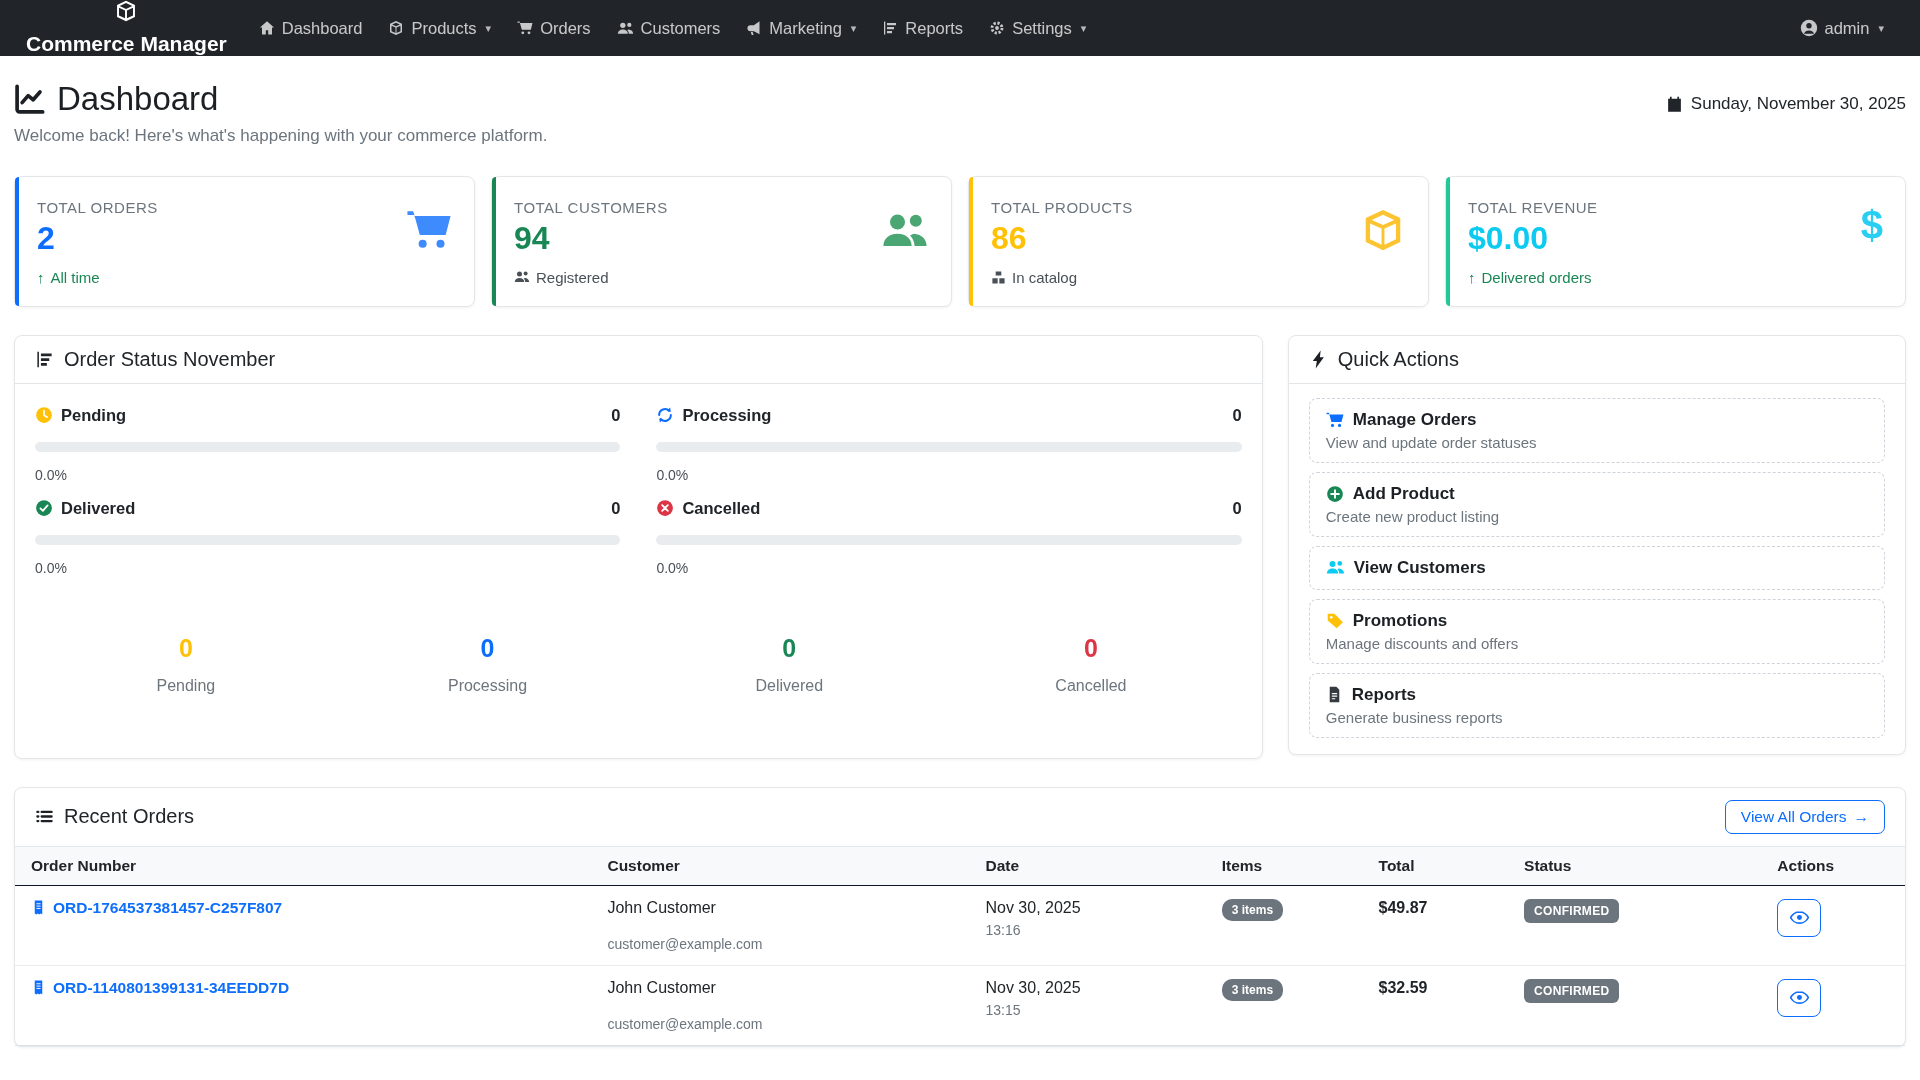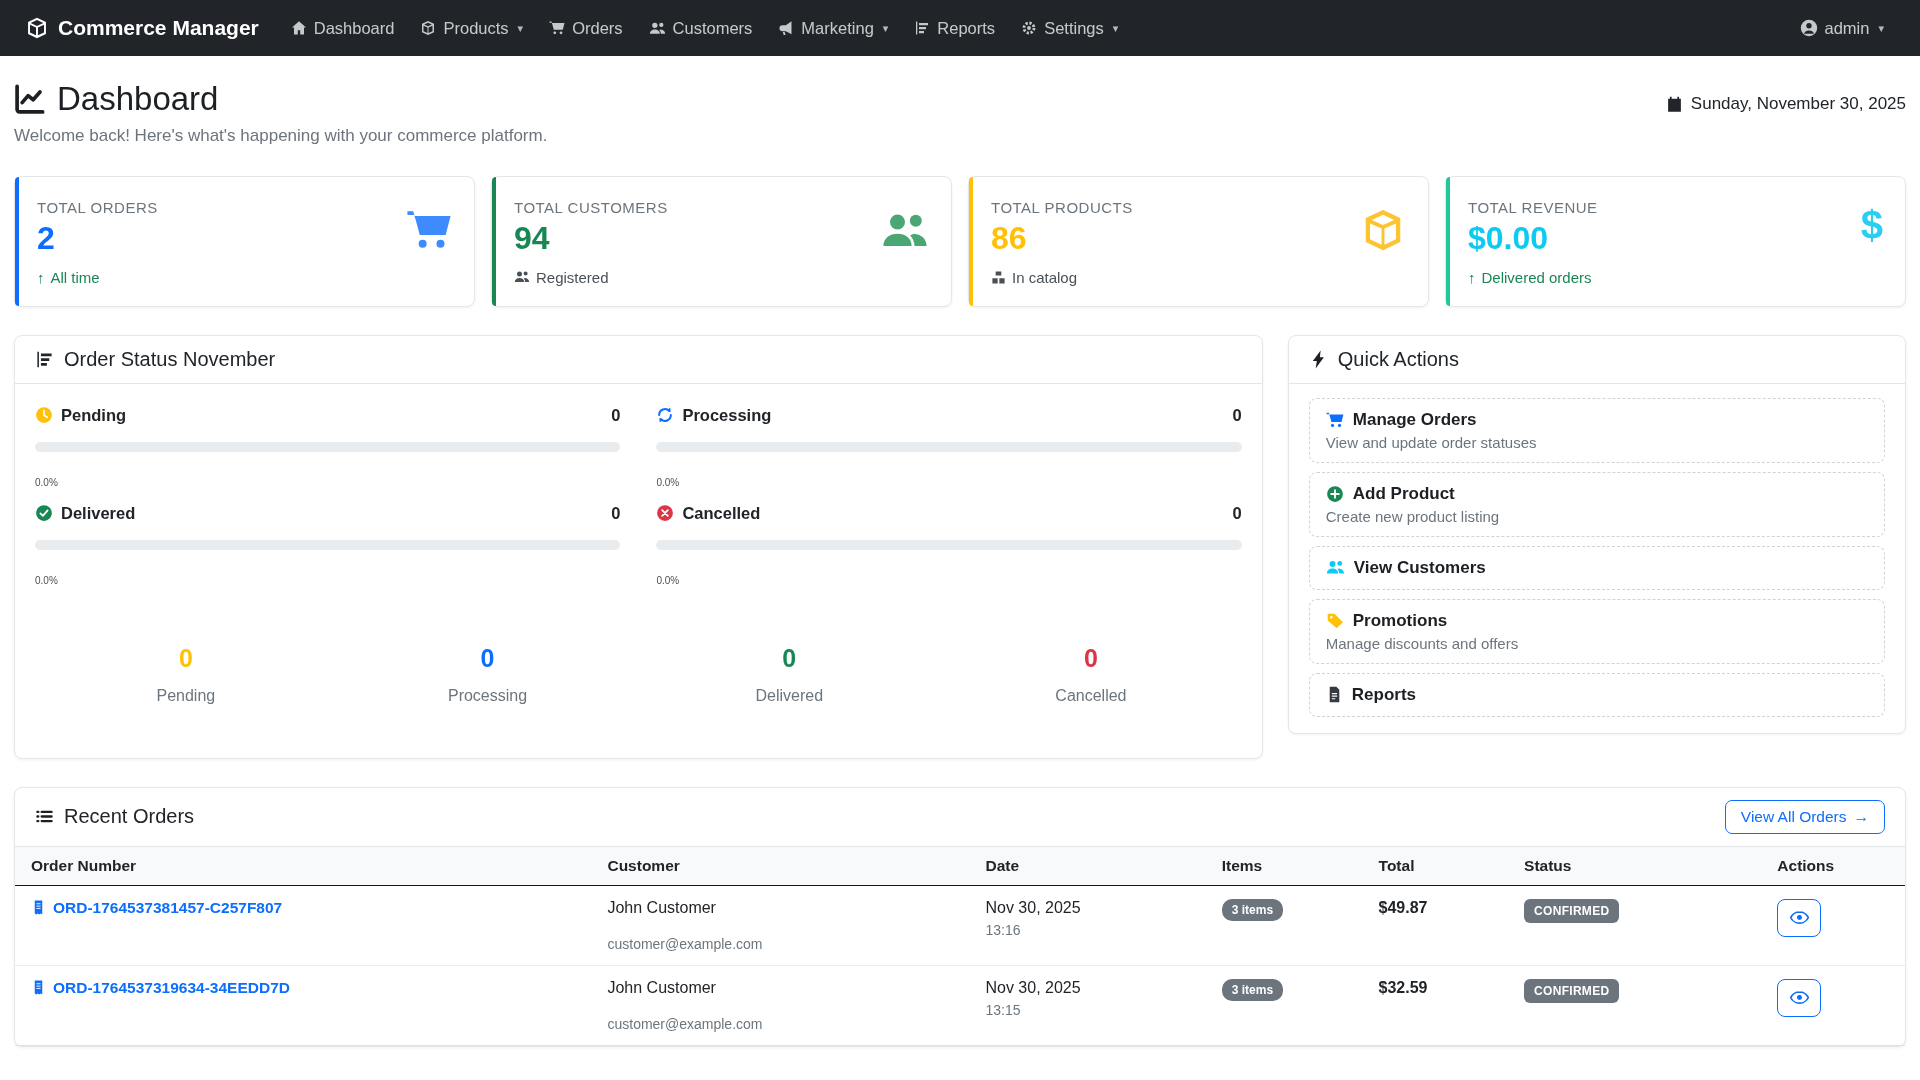--- a/index.html
+++ b/index.html
@@ -15,21 +15,21 @@
 
   
   .navbar {
     height: 56px; background: #212529; color: rgba(255,255,255,.75);
     display: flex; align-items: center; justify-content: space-between;
     padding: 0 26px;
   }
   .nav-left { display: flex; align-items: center; gap: 6px; }
   .brand {
     display: flex; align-items: center; gap: 10px;
-    color: #ffffff; font-size: 21px; font-weight: 700; margin-right: 16px; cursor: pointer;
+    color: #ffffff; font-size: 21px; font-weight: 700; margin-right: 16px; cursor: pointer; flex-direction: column;
   }
   .nav-item {
     display: flex; align-items: center; gap: 7px;
     padding: 8px 10px; font-size: 16.5px; color: rgba(255,255,255,.75); cursor: pointer;
     white-space: nowrap;
   }
   .caret { font-size: 11px; margin-left: 2px; opacity: .9; }
 
   
   .container { padding: 24px 14px 0 14px; }
@@ -76,21 +76,21 @@
   
   .status-card { min-height: 424px; }
   .status-body { padding: 22px 20px 20px 20px; }
   .status-grid { display: grid; grid-template-columns: 1fr 1fr; column-gap: 36px; }
   .status-cell { margin-bottom: 16px; }
   .status-top { display: flex; justify-content: space-between; align-items: center; }
   .status-name { display: flex; align-items: center; gap: 8px; font-size: 16.5px; font-weight: 600; color: #212529; }
   .status-count { font-size: 16.5px; font-weight: 700; }
   .progress { height: 10px; background: #e9ecef; border-radius: 6px; margin-top: 17px; overflow: hidden; }
   .progress-fill { height: 100%; width: 0%; }
-  .status-percent { margin-top: 25px; font-size: 10px; color: #495057; }
+  .status-percent { margin-top: 15px; font-size: 14px; color: #495057; }
 
   .summary-row { display: grid; grid-template-columns: repeat(4, 1fr); margin-top: 42px; text-align: center; }
   .summary-value { font-size: 25px; font-weight: 700; }
   .summary-label { margin-top: 14px; font-size: 16px; color: #6c757d; }
 
   
   .qa-body { padding: 14px 20px 16px 20px; }
   .qa-item {
     border: 1px dashed #ced4da; border-radius: 8px;
     padding: 11px 16px; margin-bottom: 9px; cursor: pointer; background: #fff;
@@ -529,20 +529,21 @@
         <div class="qa-item">
           <div class="qa-title">
             <span class="icon qa-file">
               <svg width="17" height="17" viewBox="0 0 16 16" fill="currentColor">
                   <path d="M3.5.8h6.3l2.7 2.7v11.7H3.5V.8z"></path>
                   <path d="M5.5 7.2h5M5.5 9.6h5M5.5 12h3.2" stroke="#fff" stroke-width="1.1"></path>
                 </svg>
             </span>
             <span>Reports</span>
           </div>
+          <div class="qa-sub">Generate business reports</div>
         </div>
       </div>
     </div>
   </div>
 
   <div class="card orders-card">
     <div class="card-header orders-header">
       <div class="orders-header-left">
         <span class="icon">
           <svg width="19" height="19" viewBox="0 0 16 16" stroke="#1c1f23" stroke-width="1.9" stroke-linecap="round">
@@ -606,21 +607,21 @@
         </tr>
         <tr>
           <td>
             <a class="order-link">
               <span class="icon">
                 <svg width="15" height="15" viewBox="0 0 16 16" fill="currentColor">
                     <path d="M4 .5h8v15l-1.6-1.1-1.6 1.1-1.6-1.1L5.6 15.5 4 14.4V.5z"></path>
                     <path d="M5.8 4h4.4M5.8 6.5h4.4M5.8 9h4.4" stroke="#fff" stroke-width="1"></path>
                   </svg>
               </span>
-              <span>ORD-1764537319634-34EEDD7D</span>
+              <span>ORD-1140801399131-34EEDD7D</span>
             </a>
           </td>
           <td>
             <div class="cust-name">John Customer</div>
             <div class="cust-email">customer@example.com</div>
           </td>
           <td>
             <div class="date-main">Nov 30, 2025</div>
             <div class="date-time">13:15</div>
           </td>

